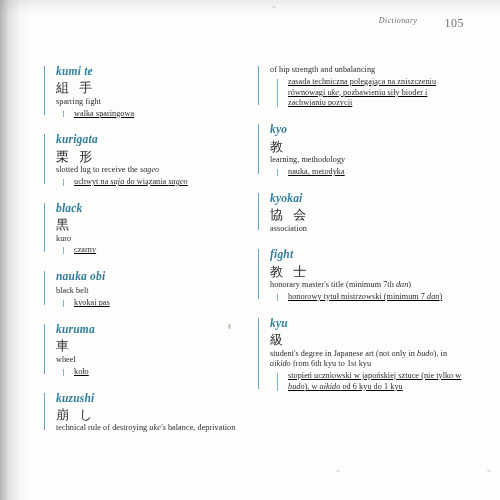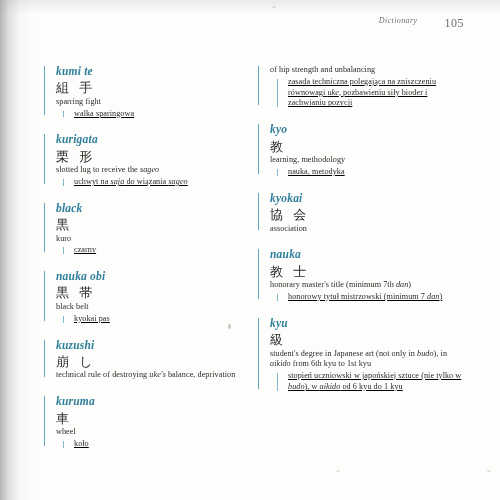--- a/index.html
+++ b/index.html
@@ -188,42 +188,41 @@
       <div class="headword">black</div>
       <div class="kanji">黒</div>
       <div class="gloss-en">kuro</div>
       <div class="gloss-pl-wrap">
         <div class="gloss-pl">czarny</div>
       </div>
     </div>
 
     <div class="entry">
       <div class="headword">nauka obi</div>
-      <div class="kanji">黒 帯</div>
       <div class="gloss-en">black belt</div>
       <div class="gloss-pl-wrap">
         <div class="gloss-pl">kyokai pas</div>
+      </div>
+    </div>
+
+    <div class="entry">
+      <div class="headword">kuruma</div>
+      <div class="kanji">車</div>
+      <div class="gloss-en">wheel</div>
+      <div class="gloss-pl-wrap">
+        <div class="gloss-pl">koło</div>
       </div>
     </div>
 
     <div class="entry">
       <div class="headword">kuzushi</div>
       <div class="kanji">崩 し</div>
       <div class="gloss-en">technical rule of destroying <i>uke's</i> balance, deprivation</div>
     </div>
 
-    <div class="entry">
-      <div class="headword">kuruma</div>
-      <div class="kanji">車</div>
-      <div class="gloss-en">wheel</div>
-      <div class="gloss-pl-wrap">
-        <div class="gloss-pl">koło</div>
-      </div>
-    </div>
-
   </div>
 
   <div class="column" id="col-right">
 
     <div class="entry continuation">
       <div class="gloss-en">of hip strength and unbalancing</div>
       <div class="gloss-pl-wrap">
         <div class="gloss-pl">zasada techniczna polegająca na zniszczeniu równowagi <i>uke</i>, pozbawieniu siły bioder i zachwianiu pozycji</div>
       </div>
     </div>
@@ -237,21 +236,21 @@
       </div>
     </div>
 
     <div class="entry">
       <div class="headword">kyokai</div>
       <div class="kanji">協 会</div>
       <div class="gloss-en">association</div>
     </div>
 
     <div class="entry">
-      <div class="headword">nauka</div>
+      <div class="headword">fight</div>
       <div class="kanji">教 士</div>
       <div class="gloss-en">honorary master's title (minimum 7th <i>dan</i>)</div>
       <div class="gloss-pl-wrap">
         <div class="gloss-pl">honorowy tytuł mistrzowski (minimum 7 <i>dan</i>)</div>
       </div>
     </div>
 
     <div class="entry">
       <div class="headword">kyu</div>
       <div class="kanji">級</div>

